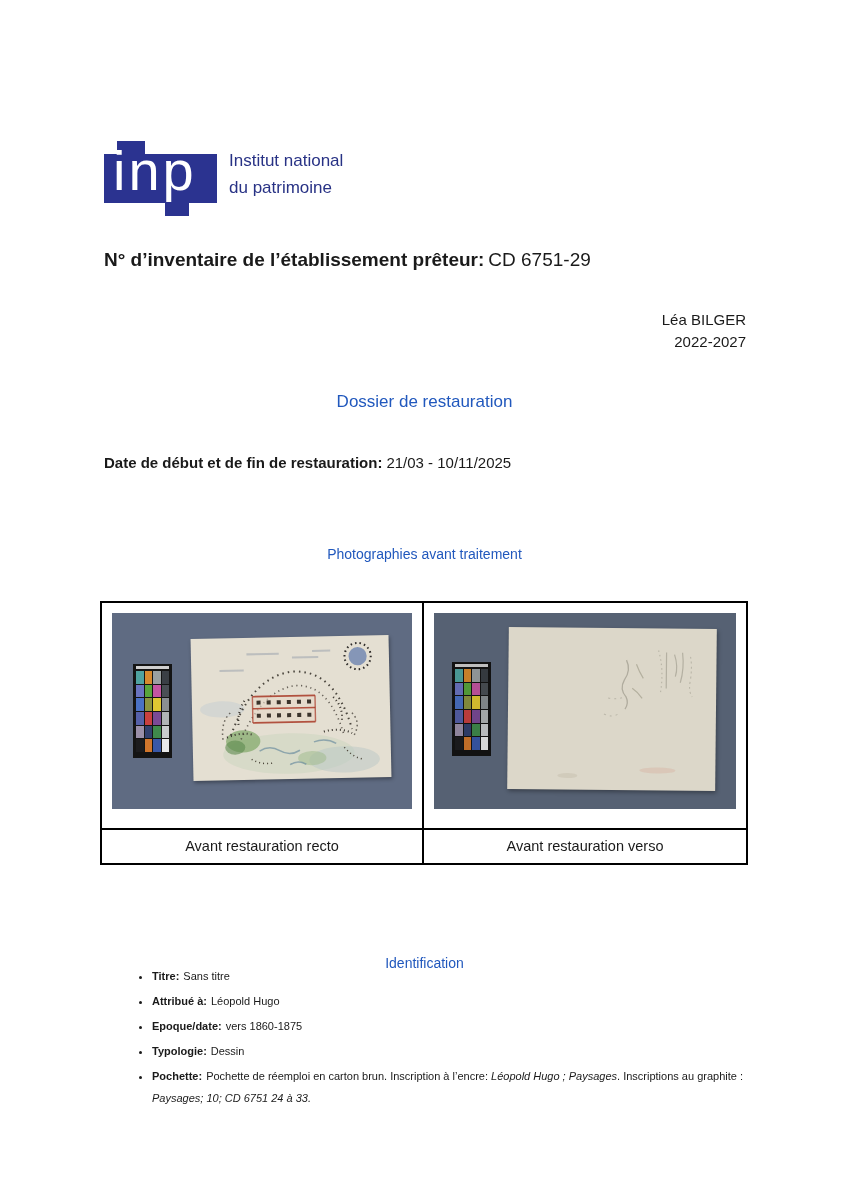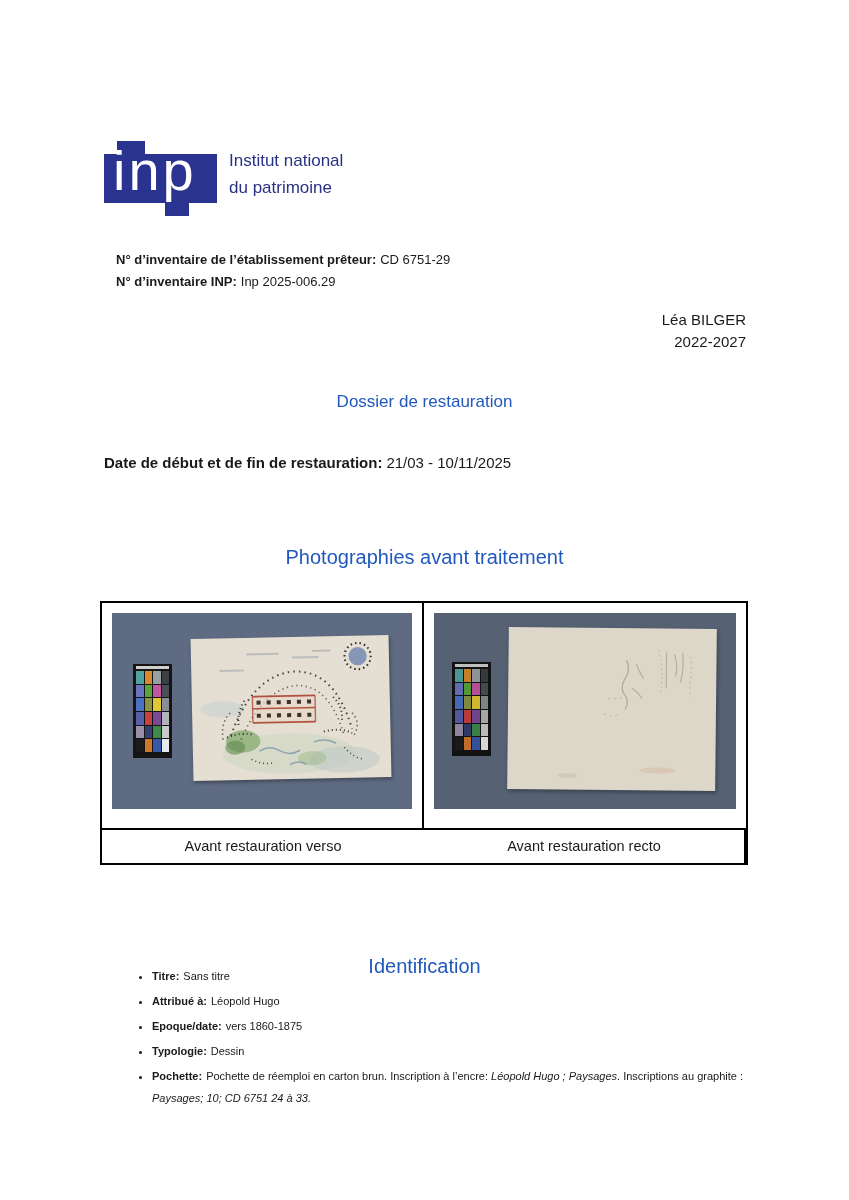--- a/index.html
+++ b/index.html
@@ -19,26 +19,26 @@
 
   
   .logo{position:absolute;left:104px;top:132px;width:116px;height:76px;}
   .logo .tab-top{position:absolute;left:13px;top:0;width:28px;height:15px;background:var(--logo-blue);}
   .logo .main{position:absolute;left:0;top:13px;width:113px;height:49px;background:var(--logo-blue);}
   .logo .tab-bottom{position:absolute;left:61px;top:60px;width:24px;height:15px;background:var(--logo-blue);}
   .logo .acronym{position:absolute;left:9px;top:-12px;color:#ffffff;font-size:56px;line-height:84px;font-weight:500;letter-spacing:3px;}
   .org-name{position:absolute;left:229px;top:138px;font-size:17px;line-height:27px;color:var(--org-text-blue);}
 
   
-  .inventory{position:absolute;left:116px;top:240px;font-size:13px;line-height:22px;}
+  .inventory{position:absolute;left:104px;top:240px;font-size:19px;line-height:22px;}
   .lbl{font-weight:700;margin-right:4px;}
   .author{position:absolute;right:103px;top:300px;text-align:right;font-size:15px;line-height:22px;}
   .doc-title{position:absolute;left:0;top:383px;width:100%;text-align:center;font-size:17px;color:var(--heading-blue);}
   .loan{position:absolute;left:104px;top:443px;font-size:15px;line-height:22px;}
-  .section-heading{position:absolute;left:0;width:100%;text-align:center;font-size:20px;color:var(--heading-blue);}
+  .section-heading{position:absolute;left:0;width:100%;text-align:center;font-size:14px;color:var(--heading-blue);}
   .h-photos{top:537px;}
   .h-ident{top:946px;}
 
   
   .photo-table{position:absolute;left:100px;top:592px;width:648px;border:2px solid #000;background:#fff;}
   .row-photos{display:grid;grid-template-columns:1fr 1fr;}
   .photo-cell{padding:10px 10px 19px 10px;}
   .photo-cell.first{border-right:2px solid #000;}
   .row-captions{display:grid;grid-template-columns:1fr 1fr;border-top:2px solid #000;}
   .caption-cell{height:33px;line-height:33px;text-align:center;font-size:14.5px;}
@@ -75,23 +75,20 @@
     <div class="acronym">inp</div>
   </div>
   <div class="org-name">
     <div>Institut national</div>
     <div>du patrimoine</div>
   </div>
 
   <div class="inventory">
     <div>
       <span class="lbl">N° d’inventaire de l’établissement prêteur:</span><span>CD 6751-29</span>
-    </div>
-    <div>
-      <span class="lbl">N° d’inventaire INP:</span><span>Inp 2025-006.29</span>
     </div>
   </div>
 
   <div class="author">
     <div>Léa BILGER</div>
     <div>2022-2027</div>
   </div>
 
   <div class="doc-title">Dossier de restauration</div>
 
@@ -198,22 +195,22 @@
               <path d="M182 28 q2 10 0 24 q-2 10 2 16" stroke="#bab6a8" stroke-width="1.1" stroke-dasharray="2 3" fill="none"></path>
               <path d="M100 70 q10 2 18 -2 M96 86 q8 4 14 0" stroke="#bcb8aa" stroke-width="1.1" stroke-dasharray="2 4" fill="none"></path>
               <ellipse cx="150" cy="142" rx="18" ry="3" fill="#d8b8a8" opacity="0.5"></ellipse>
               <ellipse cx="60" cy="148" rx="10" ry="2.5" fill="#c9c3b2" opacity="0.6"></ellipse>
             </svg>
           </div>
         </div>
       </div>
     </div>
     <div class="row-captions">
+      <div class="caption-cell first">Avant restauration recto</div>
       <div class="caption-cell">Avant restauration verso</div>
-      <div class="caption-cell first">Avant restauration recto</div>
     </div>
   </div>
 
   <div class="section-heading h-ident">Identification</div>
 
   <ul class="ident-list">
     <li>
       <span class="lbl">Titre:</span><span>Sans titre</span>
     </li>
     <li>

